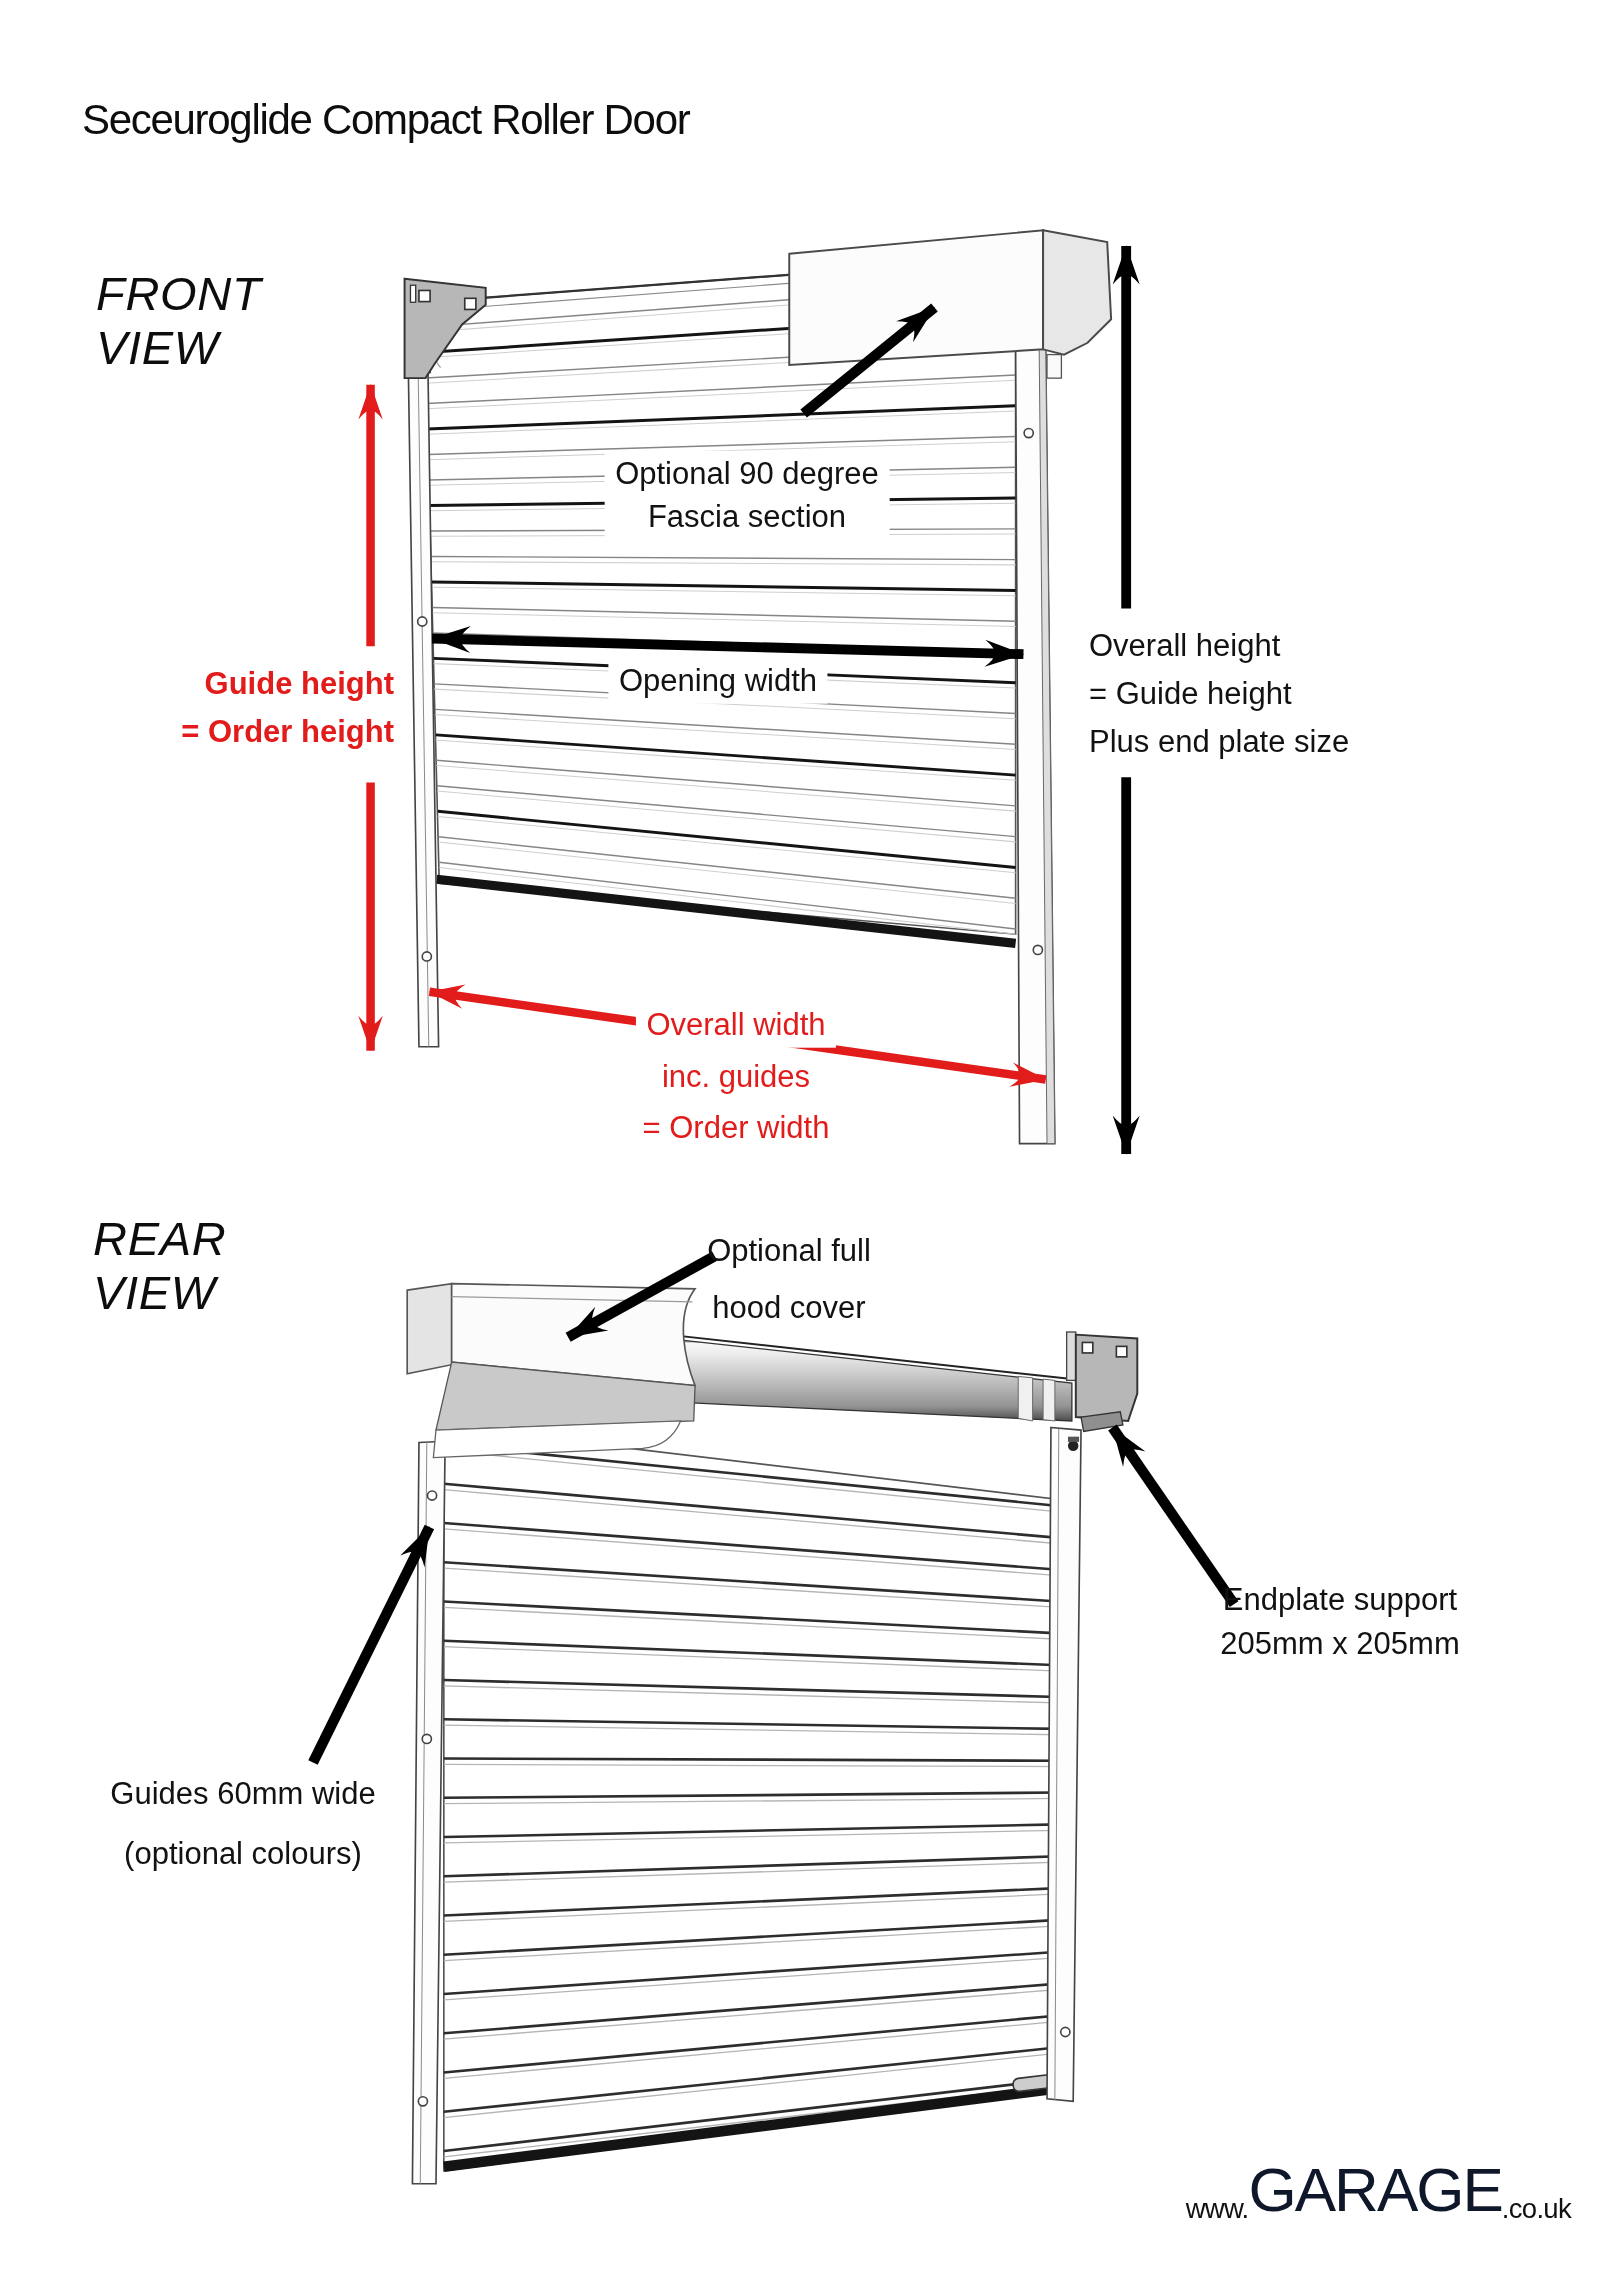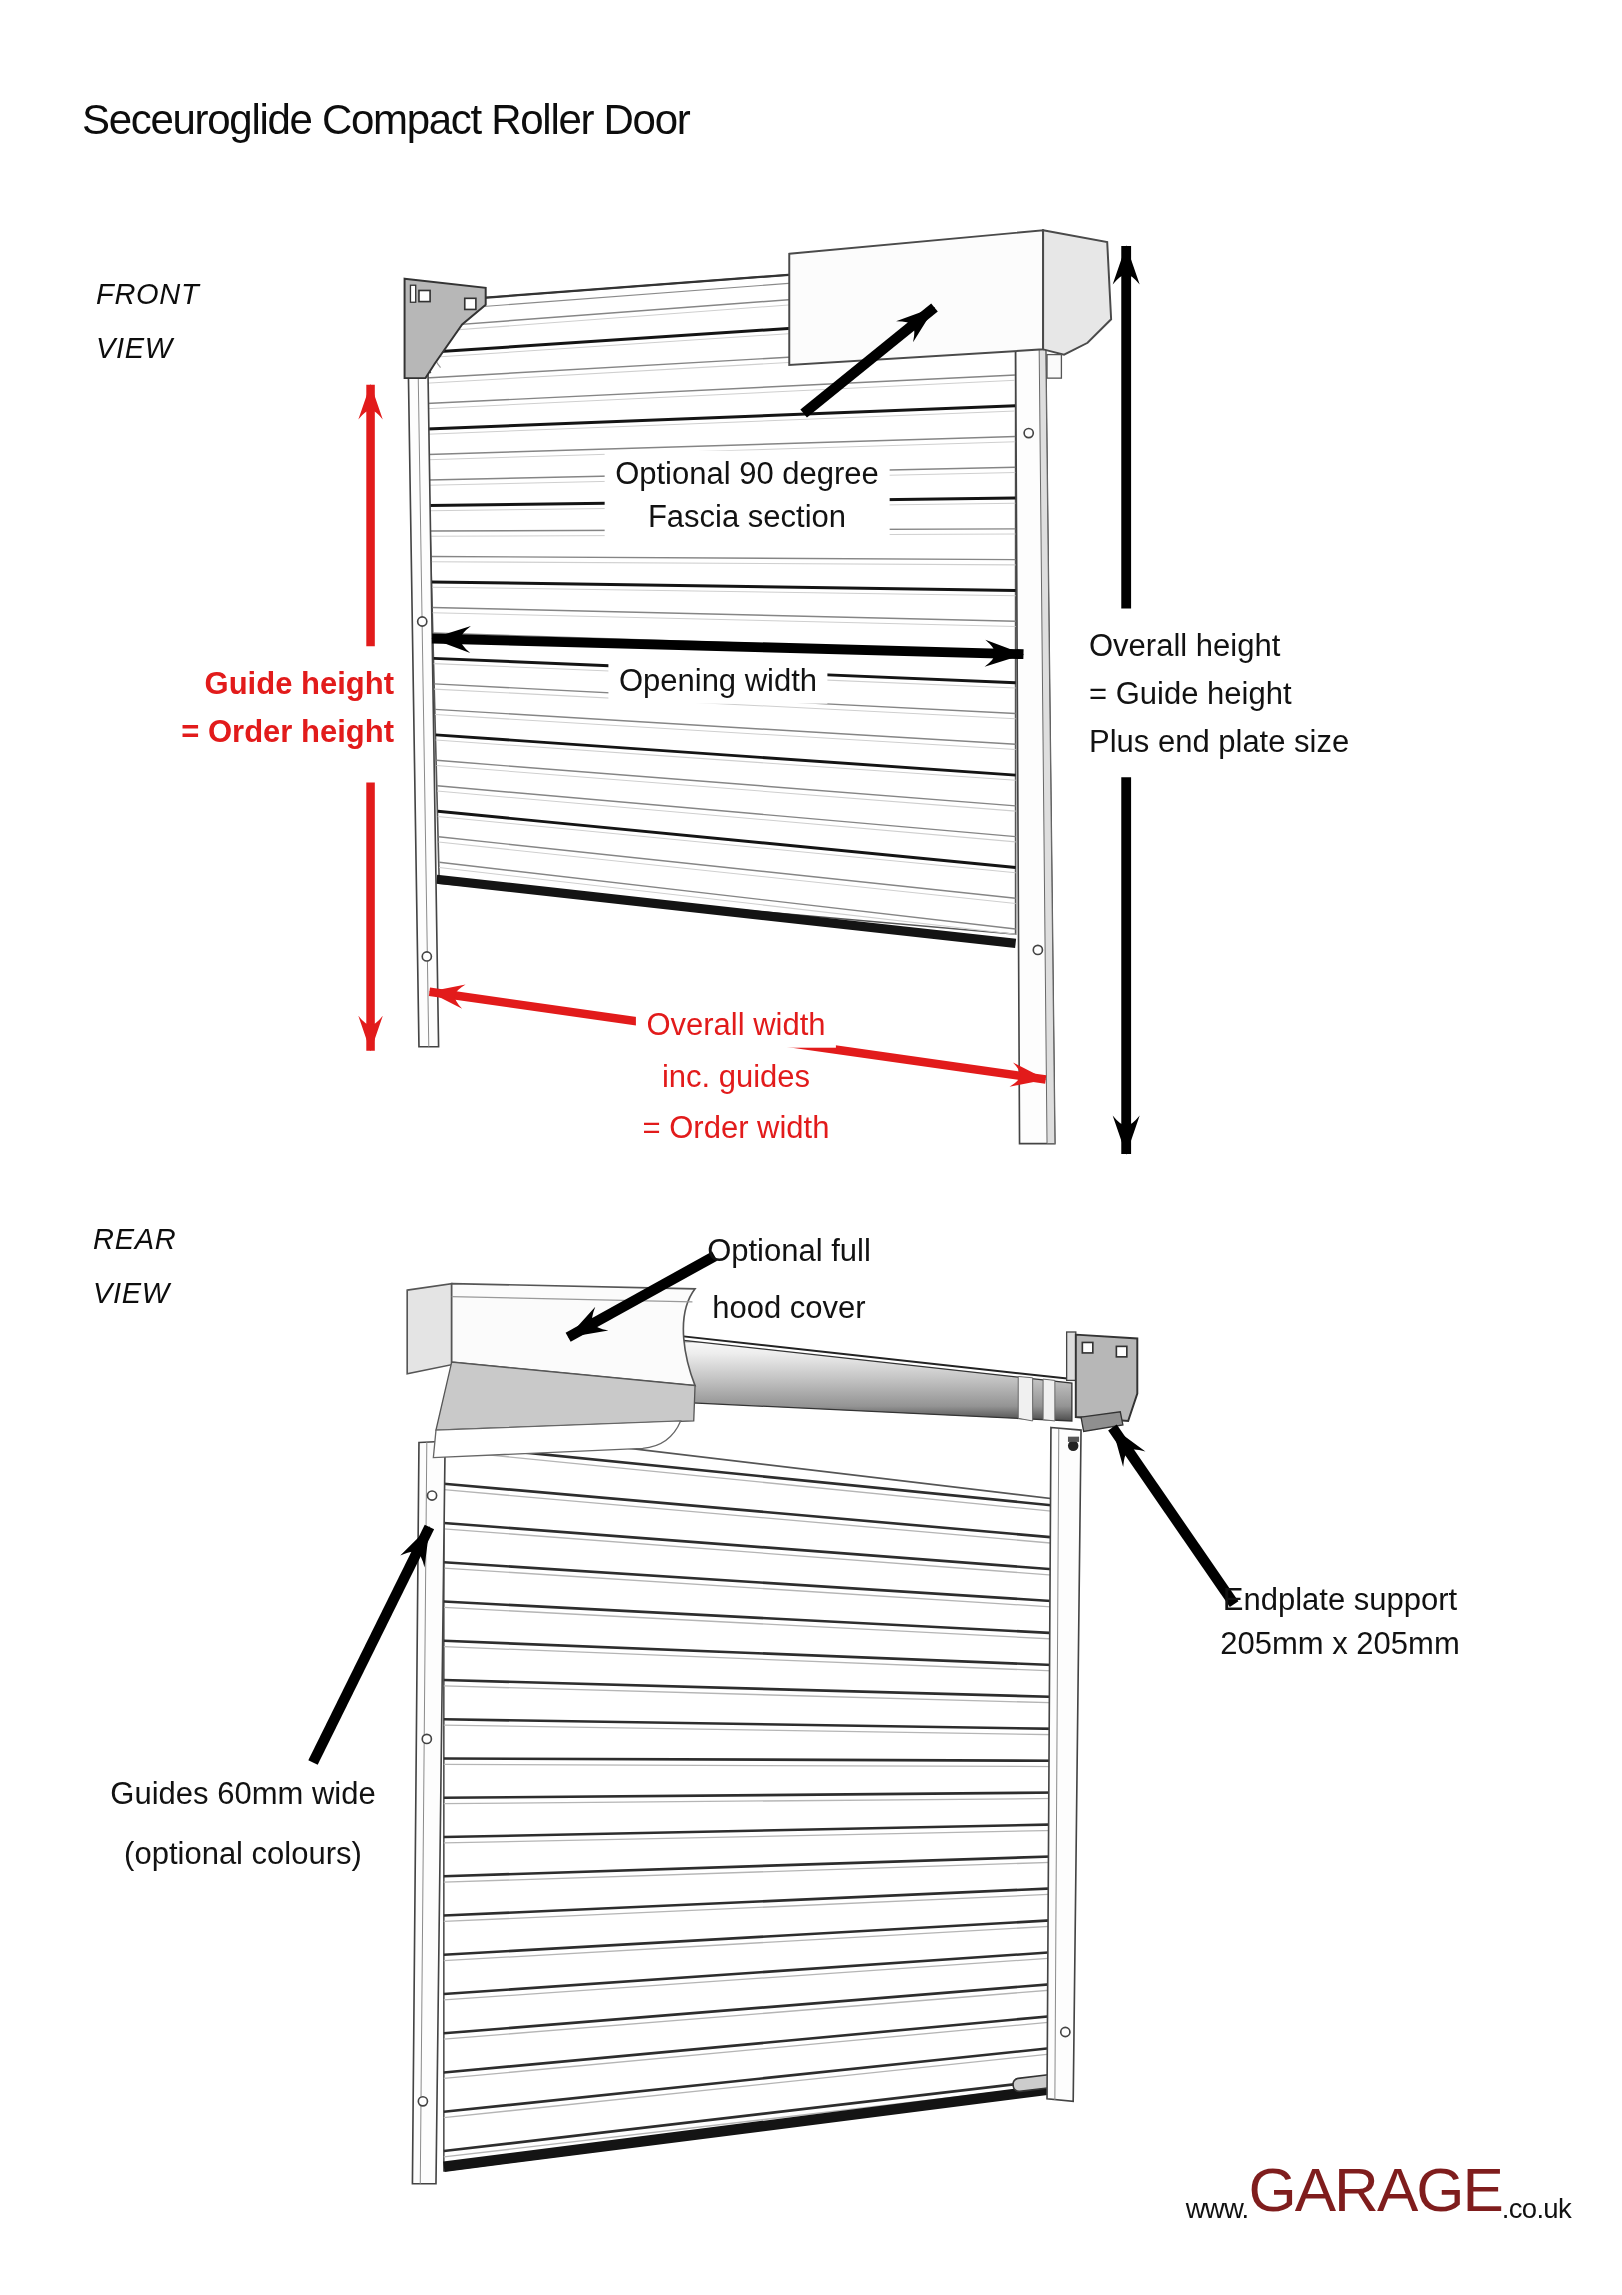--- a/index.html
+++ b/index.html
@@ -9,34 +9,34 @@
   }
   #diagram-svg{position:absolute;left:0;top:0;z-index:1;}
   .ann{
     position:absolute;z-index:2;font-size:31px;line-height:42px;
     white-space:pre-line;text-align:center;transform:translate(-50%,-50%);
     color:#121212;letter-spacing:0;
   }
   .halo{background:#fff;padding:1.3px 10.5px;margin-top:37px;}
   .red{color:var(--accent-red,#e21b1b);}
   .view-label{
-    position:absolute;z-index:2;font-size:29px;line-height:54px;font-style:italic;
+    position:absolute;z-index:2;font-size:47px;line-height:54px;font-style:italic;
     white-space:pre-line;text-align:left;transform:none;color:#0d0d0d;letter-spacing:0.7px;
   }
   #page-title{
     position:absolute;z-index:2;left:82px;top:96px;font-size:42px;color:#0d0d0d;
     letter-spacing:-1.3px;white-space:nowrap;
   }
   #site-logo{
     position:absolute;z-index:2;right:52px;top:2154px;display:flex;align-items:flex-end;
     white-space:nowrap;
   }
   #site-logo .small{font-size:27.5px;color:#111;letter-spacing:-0.7px;}
   #site-logo .big{font-size:62px;letter-spacing:-2px;}
-  #site-logo .g1{color:#7f1d1d;}
+  #site-logo .g1{color:#0f172a;}
   #site-logo .g2{color:var(--logo-gray,#bcbcbc);}
   #site-logo .g3{color:var(--logo-red,#d01212);}
 </style>
 </head>
 <body>
 
 <svg id="diagram-svg" width="1623" height="2295" viewBox="0 0 2480 3508">
   <defs>
     <marker id="headBlack" viewBox="0 0 60 44" refX="59" refY="22" markerWidth="62" markerHeight="46" orient="auto-start-reverse" markerUnits="userSpaceOnUse">
       <path d="M60,22 L2,2 Q17,14 17,22 Q17,30 2,42 Z" fill="#000"></path>

